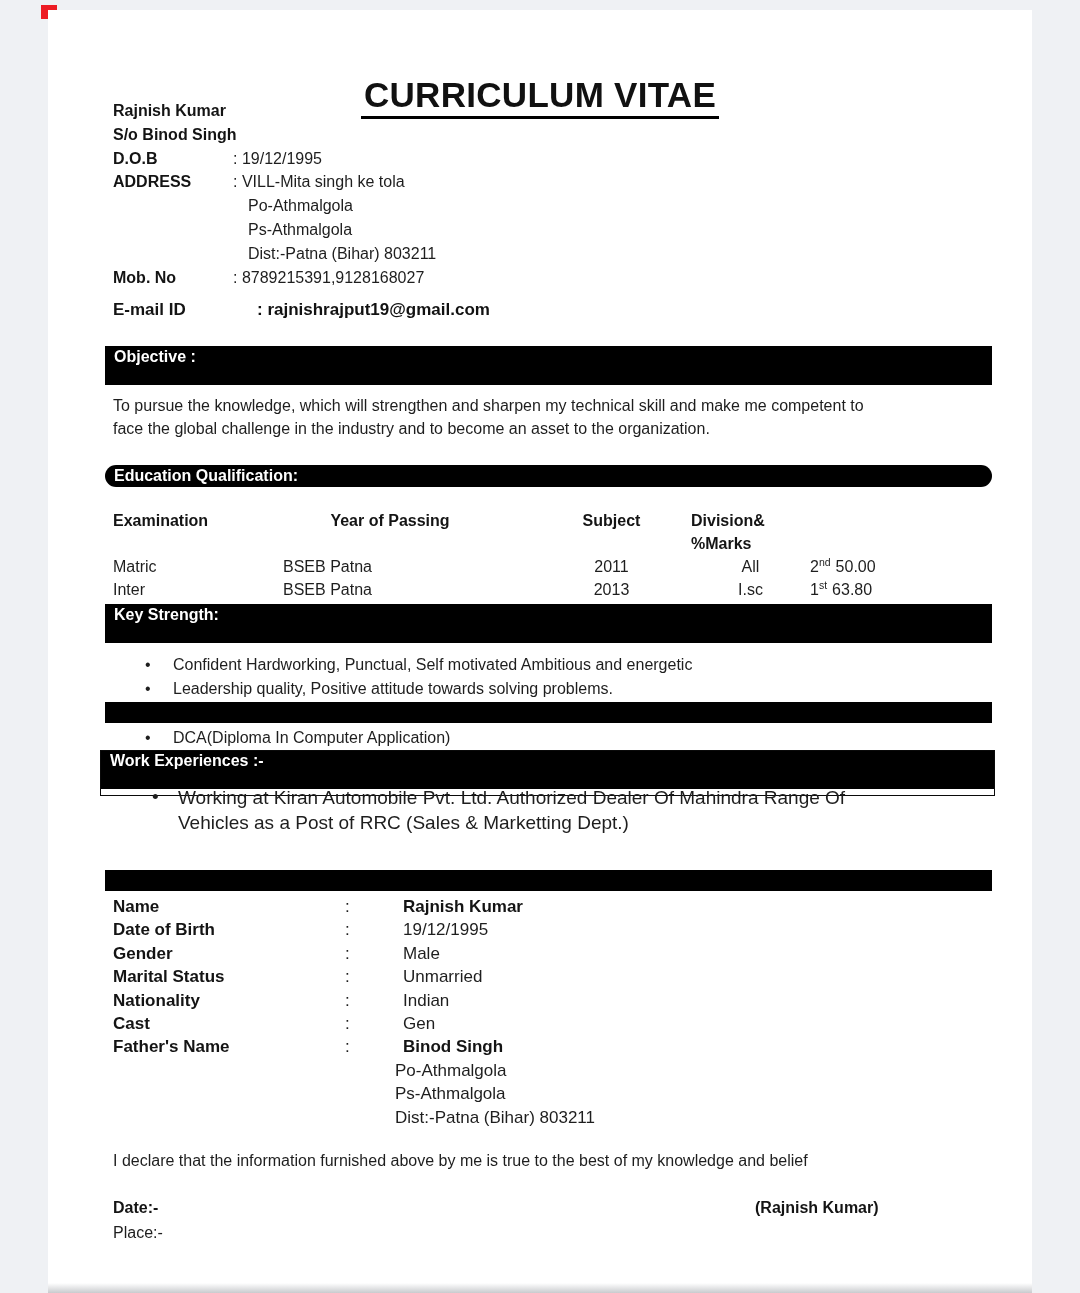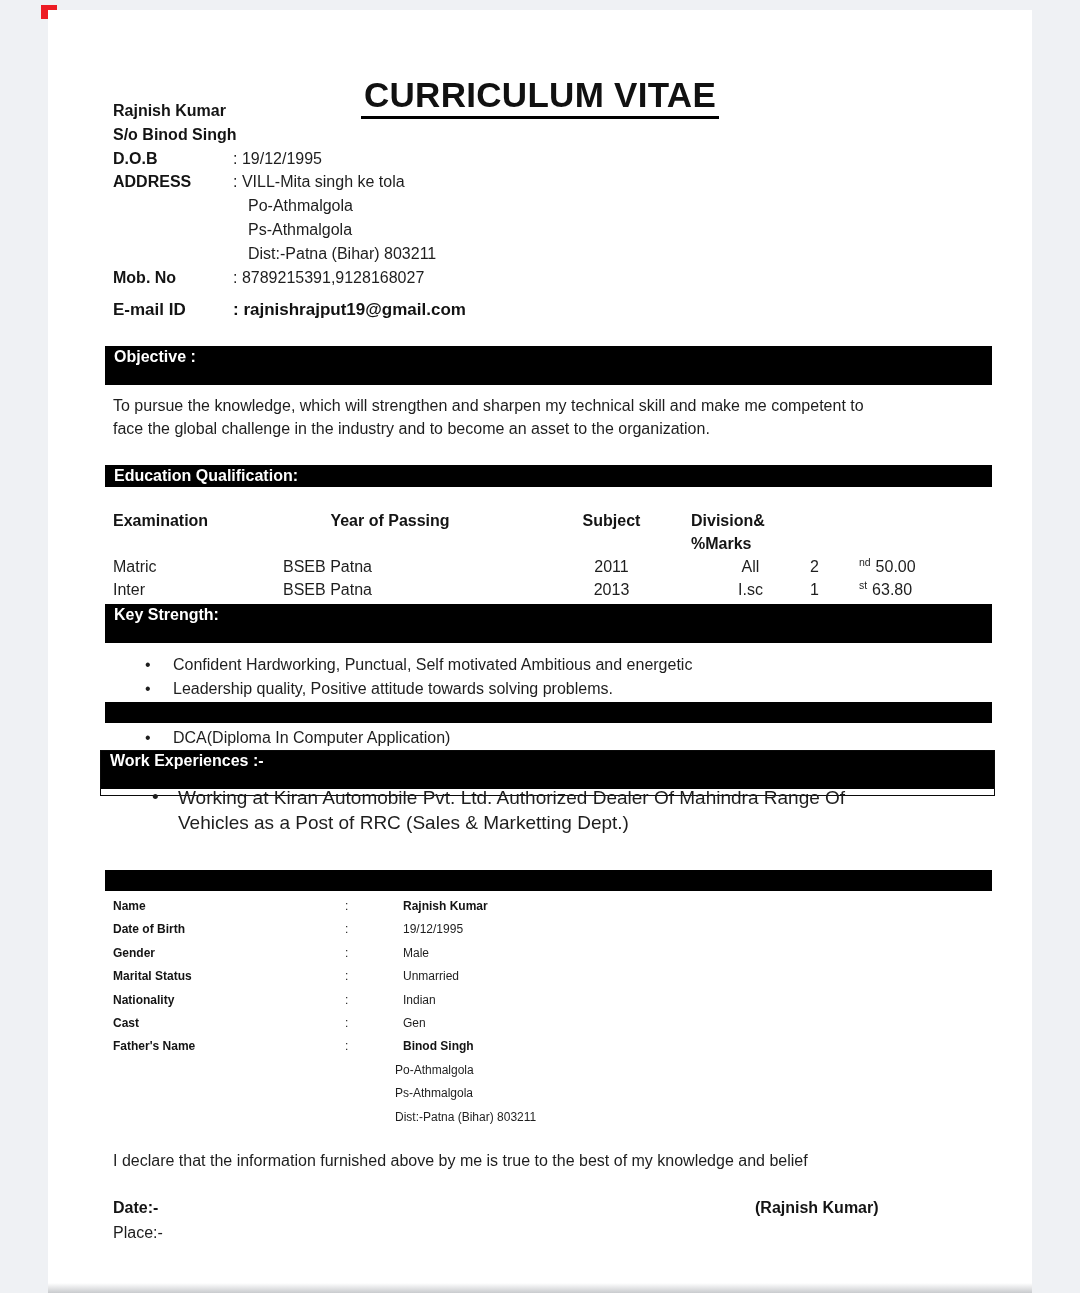--- a/index.html
+++ b/index.html
@@ -24,70 +24,70 @@
     color:#111; border-bottom:3.5px solid #000; padding:0 3px 1px 3px;
   }
 
   
   .bar {
     position:absolute; left:57px; width:887px; height:39px; box-sizing:border-box;
     background:#000; color:#fff; font-size:16px; font-weight:bold;
     line-height:22px; padding-left:9px;
   }
   #bar-objective { top:336px; }
-  #bar-education { top:455px; height:22px; line-height:21px; }
+  #bar-education { top:455px; height:22px; line-height:21px;border-radius:11px; }
   #bar-key       { top:594px; }
   #bar-blank1    { top:692px; height:21px; }
   #bar-blank2    { top:860px; height:21px; }
 
   
   .work-frame {
     position:absolute; left:52px; top:740px; width:895px; box-sizing:border-box;
     border:1px solid #0a0a0a; padding-bottom:6px;
   }
   .work-frame .inner-bar {
     height:38px; background:#000; color:#fff; font-size:16px; font-weight:bold;
     line-height:20px; padding-left:9px;
   }
 
   
   .contact { position:absolute; left:65px; top:89px; font-size:16px; line-height:23.8px; }
   .c-row { display:flex; }
   .c-label { display:inline-block; width:120px; font-weight:bold; color:#141414; }
   .bold { font-weight:bold; color:#141414; }
   .indent { padding-left:135px; }
-  .email-row { display:flex; margin-top:9px; font-size:17px; font-weight:bold; color:#121212; }
+  .email-row { display:flex; margin-top:9px; font-size:17px; font-weight:bold; color:#121212;gap:24px; }
   .email-row .c-label { width:120px; font-size:17px; }
 
   
   .objective-text { position:absolute; left:65px; top:384px; width:845px;
     font-size:16px; line-height:23px; white-space:pre-line; }
 
   
   .edu-table { position:absolute; left:65px; top:499px; width:879px; font-size:16px; }
   .edu-row { display:grid; grid-template-columns:135px 284px 159px 119px 182px; line-height:23px; }
   .edu-row.head { font-weight:bold; color:#141414; }
   .cell-year, .cell-subject { text-align:center; }
   .edu-row .cell-institute.val { padding-left:35px; }
-  .sup { font-size:10.5px; vertical-align:super; line-height:0;margin-left:40px; }
+  .sup { font-size:10.5px; vertical-align:super; line-height:0; }
   .marks { margin-left:5px; }
 
   
   .bullets { position:absolute; left:97px; font-size:16px; line-height:23.5px; }
   #key-bullets { top:643px; }
   #comp-bullets { top:716px; }
   .b-row { display:flex; }
   .blt { display:inline-block; width:28px; text-align:left; }
   .work-bullet { position:absolute; left:104px; top:776px; width:830px;
     font-size:19px; line-height:24.5px; display:flex; }
   .work-bullet .blt { width:26px; margin-top:-1px; }
   .work-bullet .b-text { white-space:pre-line; }
 
   
-  .personal { position:absolute; left:65px; top:885px; font-size:12px; line-height:23.4px; }
+  .personal { position:absolute; left:65px; top:885px; font-size:17px; line-height:23.4px; }
   .p-row { display:flex; }
   .p-label { display:inline-block; width:232px; font-weight:bold; color:#141414; }
   .p-colon { display:inline-block; width:58px; }
   .p-addr { padding-left:282px; }
 
   .declaration { position:absolute; left:65px; top:1142px; font-size:16px; }
 
   .footer-date { position:absolute; left:65px; top:1189px; font-size:16px; font-weight:bold; color:#141414; }
   .signature { position:absolute; left:707px; top:1189px; font-size:16px; font-weight:bold; color:#141414; }
   .footer-place { position:absolute; left:65px; top:1214px; font-size:16px; }

